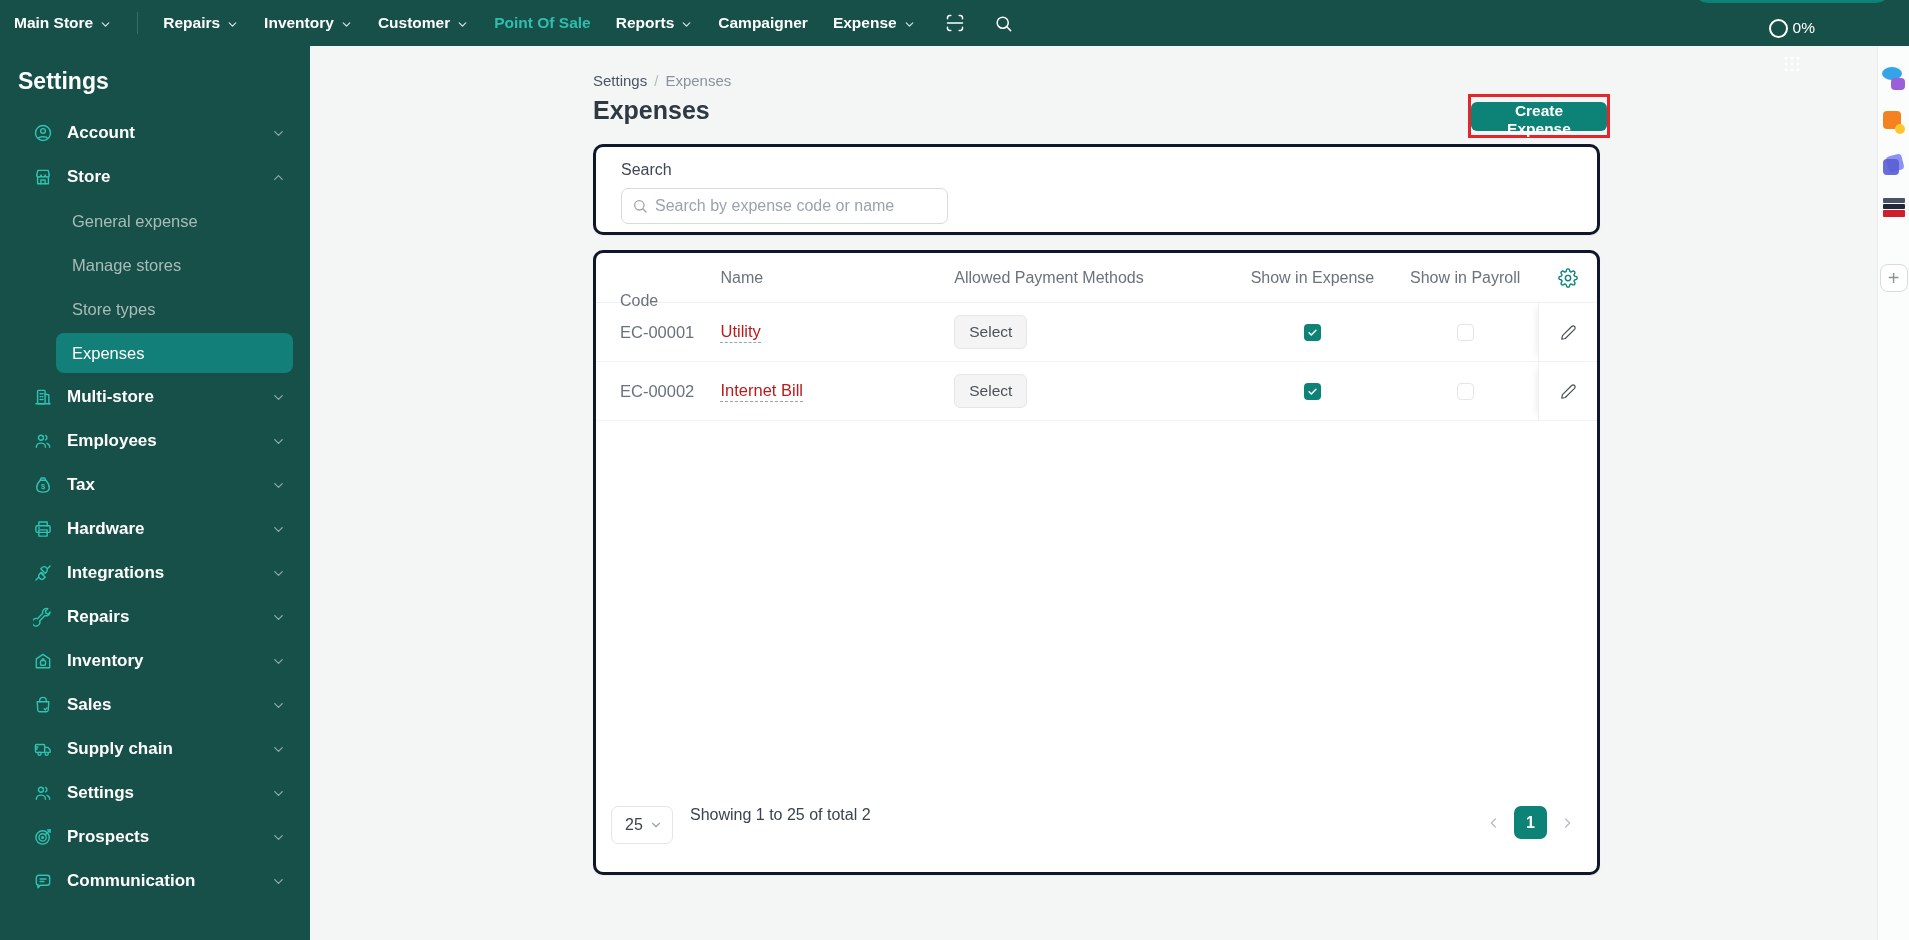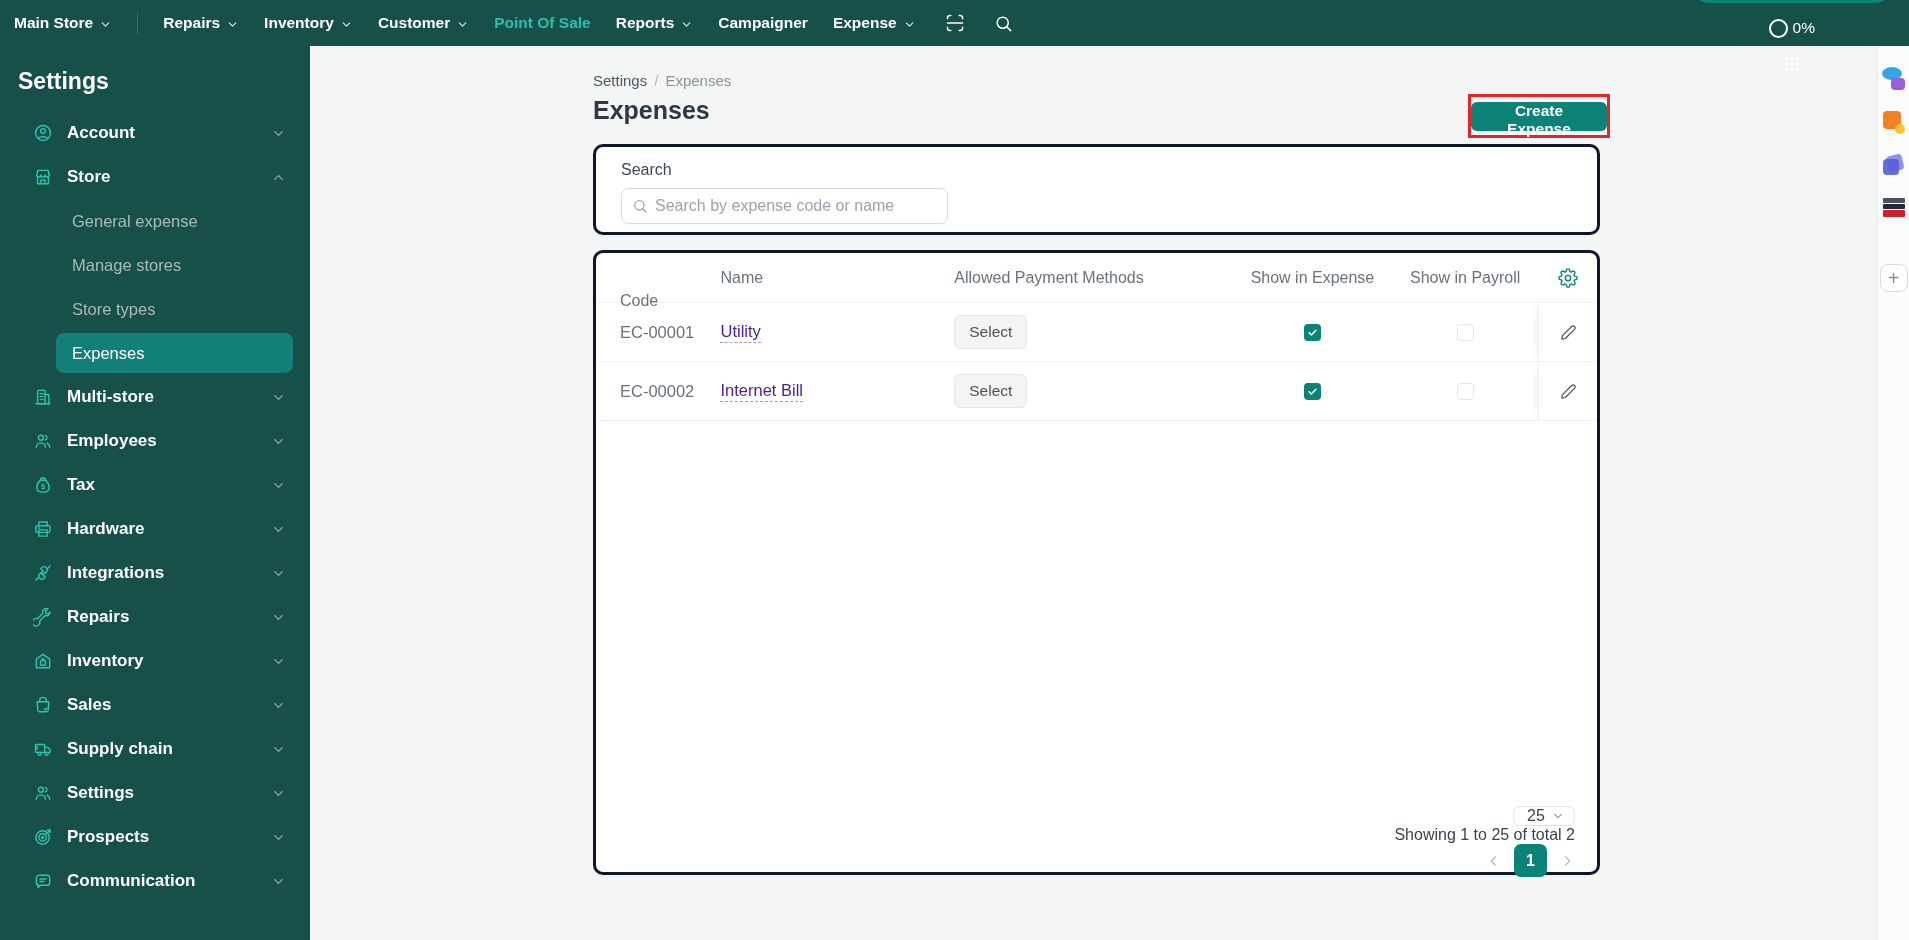--- a/index.html
+++ b/index.html
@@ -107,35 +107,35 @@
   .cell { display:flex; align-items:center; }
   .w-code { width:101px; color:#6a727c; }
   .w-name { width:235px; }
   .w-apm  { width:280px; }
   .w-se   { width:160px; justify-content:center; text-align:center; }
   .w-sp   { width:147px; justify-content:center; text-align:center; }
   .w-actions { width:59px; justify-content:center; align-self:stretch; }
   .thead .w-code { color:#6a727c;margin-top:46px; }
   .thead .w-actions { border-left:none; }
   .trow .w-actions { border-left:1px solid #eef0f1; box-shadow:-6px 0 8px -6px rgba(0,0,0,.10); }
-  .name-link { color:#4c1d95; border-bottom:1.5px dashed #9aa3ad; cursor:pointer; padding-bottom:1px; }
+  .name-link { color:#b91c1c; border-bottom:1.5px dashed #9aa3ad; cursor:pointer; padding-bottom:1px; }
   .select-btn {
     background:#f4f4f5; border:1px solid #e5e6e8; border-radius:6px; color:#4b5158;
     font-size:15.5px; padding:7px 14px; cursor:pointer; font-family:inherit;
   }
   .checkbox { width:17px; height:17px; border-radius:4px; cursor:pointer;
     display:flex; align-items:center; justify-content:center; }
   .checkbox.checked { background:#0d8276; color:#fff; }
   .checkbox.unchecked { background:#fff; border:1.5px solid #e3e5e8; }
   .gear-btn { color:#0d8276; cursor:pointer; display:flex; }
   .edit-btn { color:#4b5158; cursor:pointer; display:flex; background:none; border:none; padding:4px; }
 
   .pagination {
     position:absolute; left:0; right:0; bottom:0; height:66px;
-    display:flex; align-items:flex-end; padding:0 22px 6px 15px;flex-direction:column;
+    display:flex; align-items:flex-start; padding:0 22px 6px 15px;
   }
   .page-size {
     width:62px; height:38px; border:1px solid #e3e5e8; border-radius:7px; background:#fff;
     display:flex; align-items:center; padding:0 9px 0 13px; cursor:pointer;
   }
   .page-size .ps-val { font-size:16px; color:#3b434e; }
   .page-size .ps-chev { margin-left:auto; color:#9aa3ad; display:flex; }
   .page-summary { margin-left:17px; font-size:16px; color:#3b434e; }
   .page-controls { margin-left:auto; display:flex; align-items:center; gap:12px; }
   .pc-chev { color:#b6bcc3; cursor:pointer; display:flex; }

